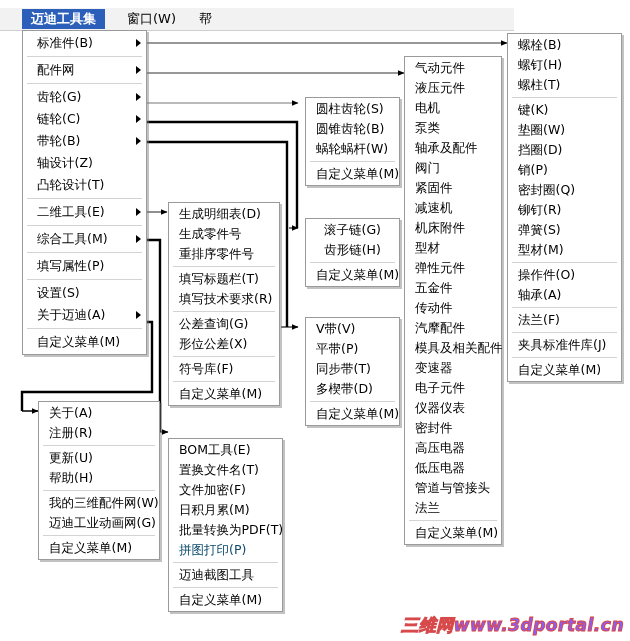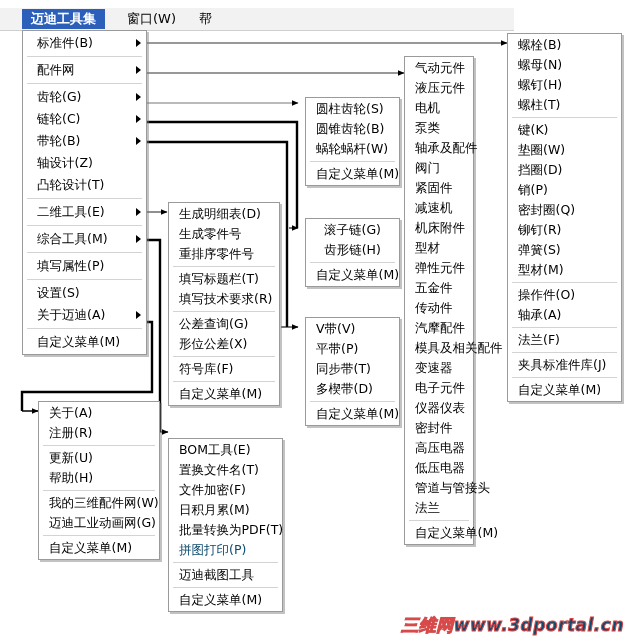--- a/index.html
+++ b/index.html
@@ -42,21 +42,21 @@
   .menu.tight .mi{height:20px;line-height:20px;padding-left:10px;padding-right:10px;}
   .menu.loose .mi{height:22px;line-height:22px;}
 
   
   #wires{position:absolute;left:0;top:0;width:630px;height:641px;pointer-events:none;}
 
   
   #watermark{
     position:absolute;right:6px;bottom:4px;
     font-size:17px;font-weight:bold;font-style:italic;
-    color:#0c4a6e;
+    color:#8b5cf6;
     -webkit-text-stroke:1px #d84a4a;
     letter-spacing:.5px;white-space:nowrap;
     text-shadow:0 0 1px #e08080;
   }
 </style>
 </head>
 <body>
 
 <svg id="wires" viewBox="0 0 630 641" xmlns="http://www.w3.org/2000/svg">
   <defs>
@@ -113,21 +113,20 @@
     <div class="mi"><span>填写属性(P)</span></div>
     <div class="sep"></div>
     <div class="mi"><span>设置(S)</span></div>
     <div class="mi"><span>关于迈迪(A)</span><span class="arrow"></span></div>
     <div class="sep"></div>
     <div class="mi"><span>自定义菜单(M)</span></div>
   </div>
 
 <div class="menu tight" id="standard-menu" style="left:507px;top:33px;width:115px;">
     <div class="mi"><span>螺栓(B)</span></div>
-    <div class="mi"><span>螺母(N)</span></div>
     <div class="mi"><span>螺钉(H)</span></div>
     <div class="mi"><span>螺柱(T)</span></div>
     <div class="sep"></div>
     <div class="mi"><span>键(K)</span></div>
     <div class="mi"><span>垫圈(W)</span></div>
     <div class="mi"><span>挡圈(D)</span></div>
     <div class="mi"><span>销(P)</span></div>
     <div class="mi"><span>密封圈(Q)</span></div>
     <div class="mi"><span>铆钉(R)</span></div>
     <div class="mi"><span>弹簧(S)</span></div>
@@ -136,21 +135,21 @@
     <div class="mi"><span>操作件(O)</span></div>
     <div class="mi"><span>轴承(A)</span></div>
     <div class="sep"></div>
     <div class="mi"><span>法兰(F)</span></div>
     <div class="sep"></div>
     <div class="mi"><span>夹具标准件库(J)</span></div>
     <div class="sep"></div>
     <div class="mi"><span>自定义菜单(M)</span></div>
   </div>
 
-<div class="menu tight" id="partsnet-menu" style="left:404px;top:56px;width:70px;">
+<div class="menu tight" id="partsnet-menu" style="left:404px;top:56px;width:98px;">
     <div class="mi"><span>气动元件</span></div>
     <div class="mi"><span>液压元件</span></div>
     <div class="mi"><span>电机</span></div>
     <div class="mi"><span>泵类</span></div>
     <div class="mi"><span>轴承及配件</span></div>
     <div class="mi"><span>阀门</span></div>
     <div class="mi"><span>紧固件</span></div>
     <div class="mi"><span>减速机</span></div>
     <div class="mi"><span>机床附件</span></div>
     <div class="mi"><span>型材</span></div>

